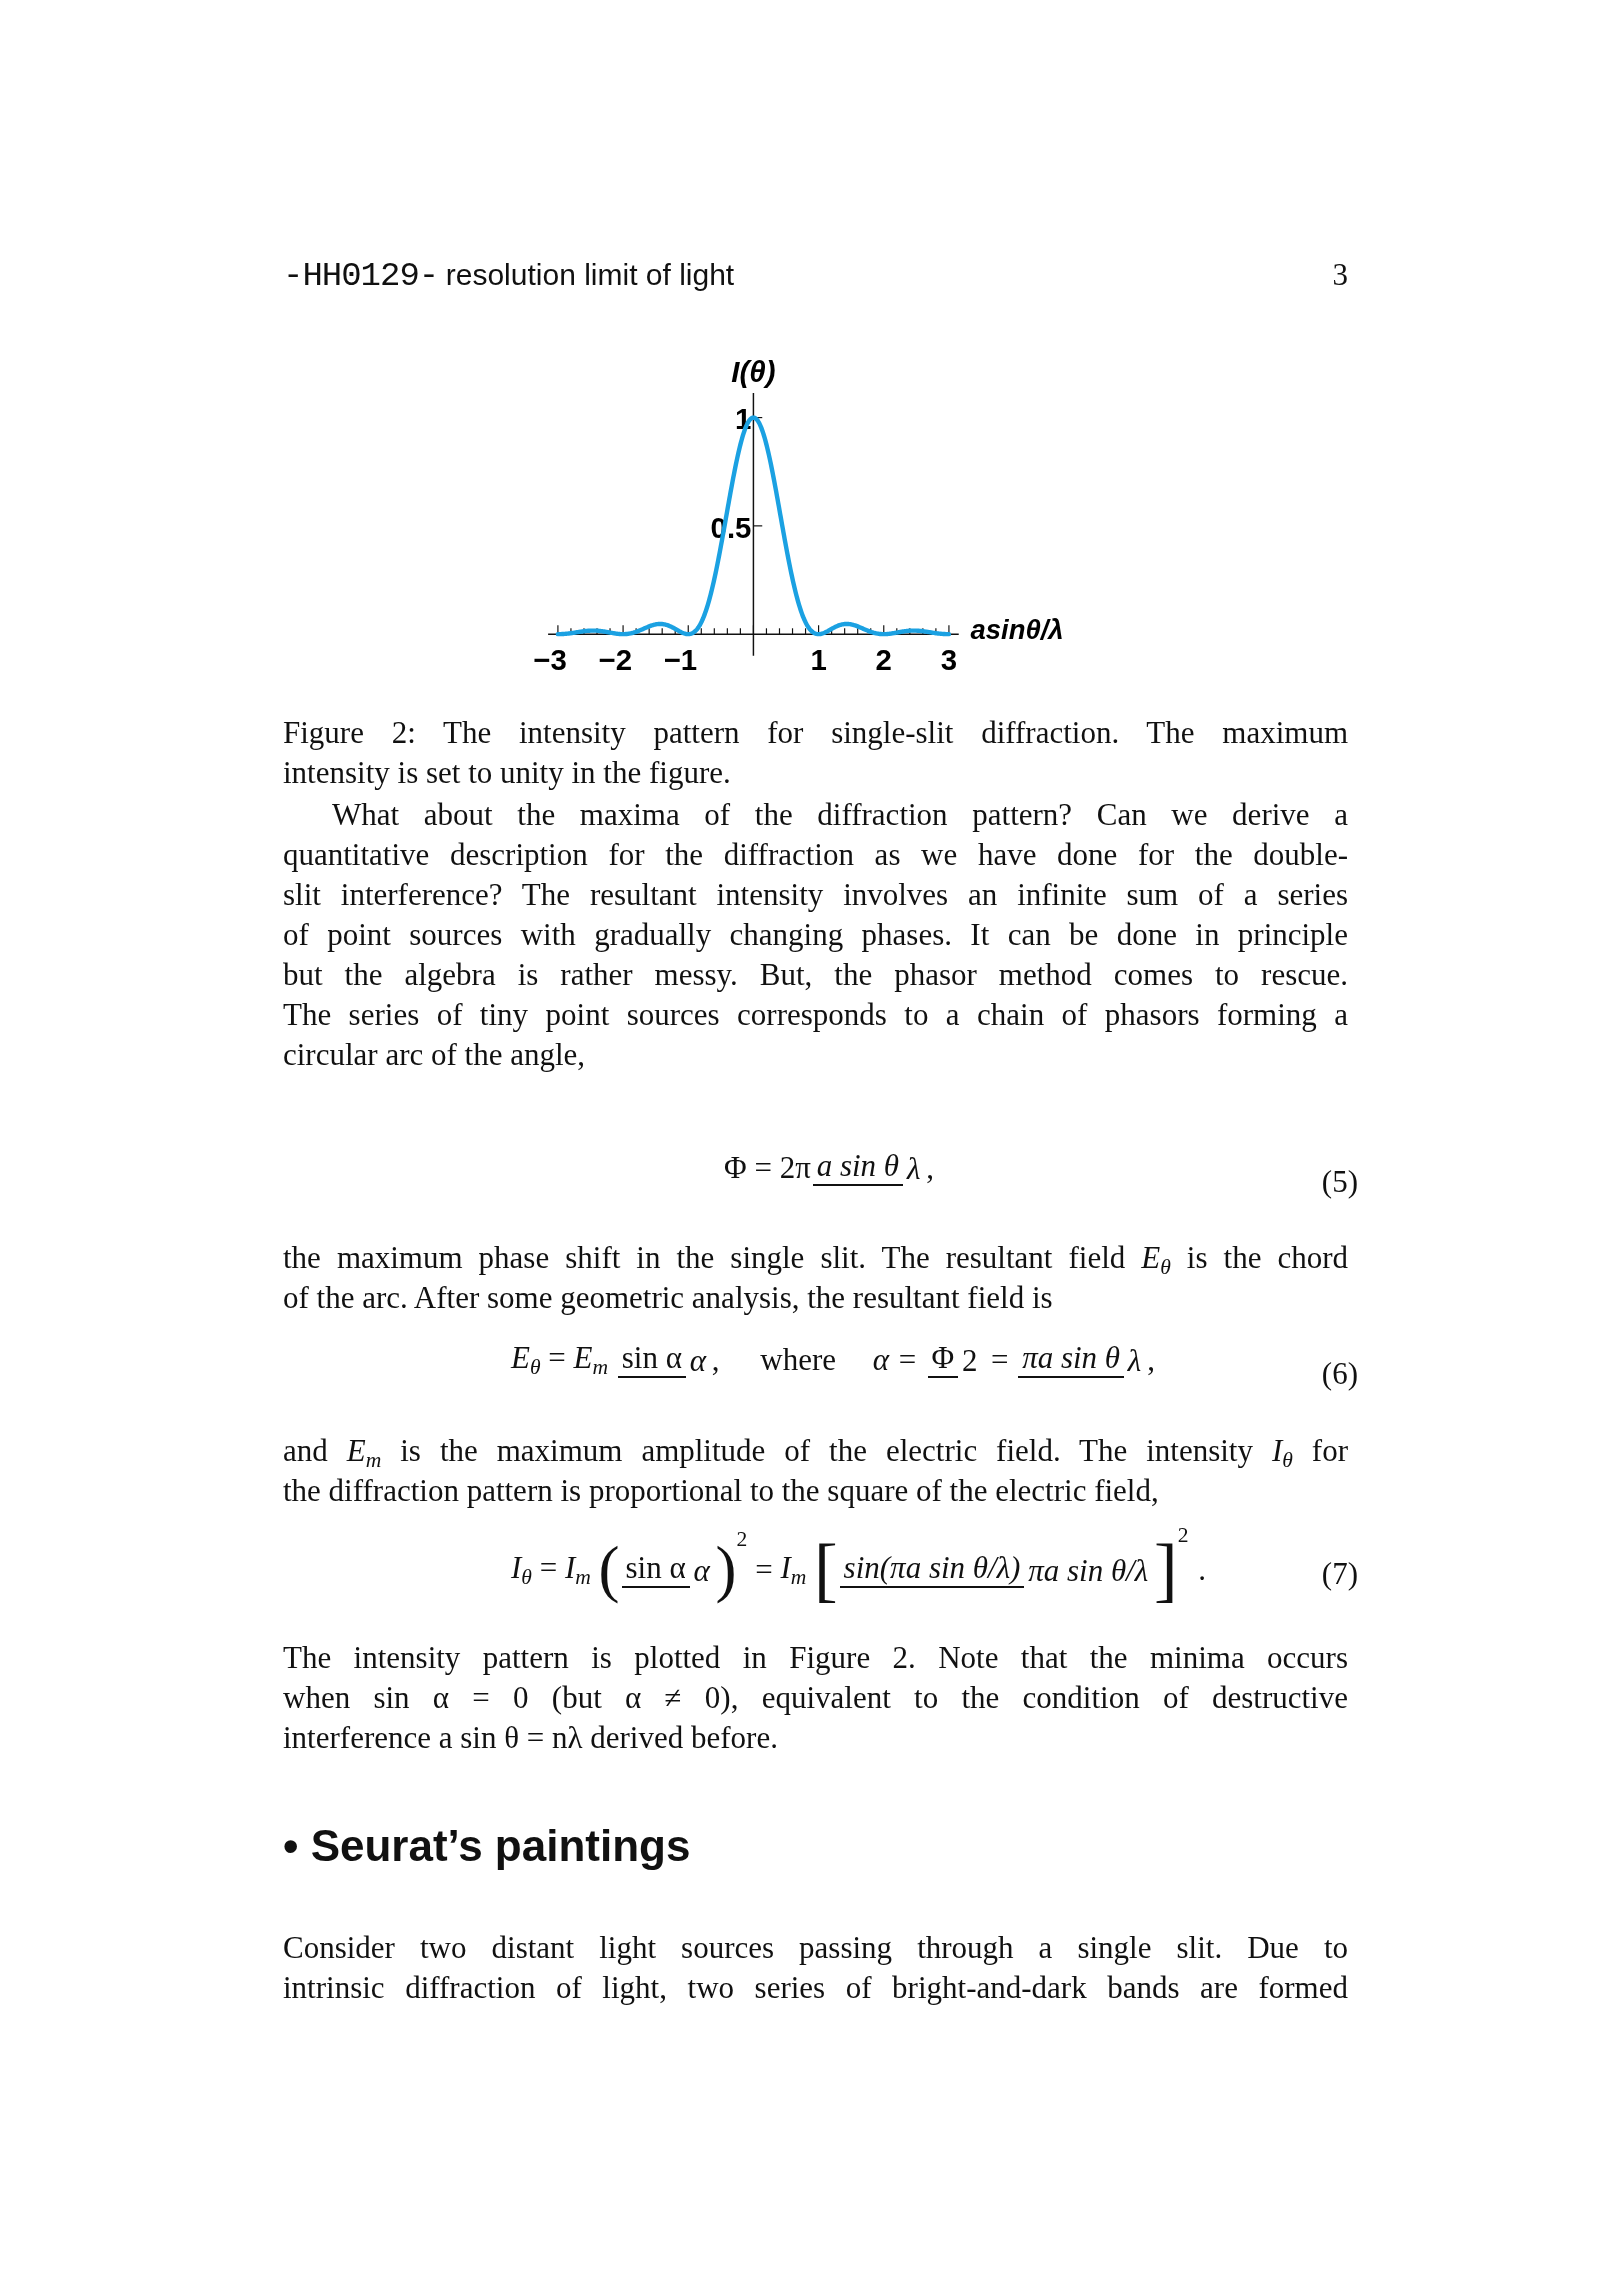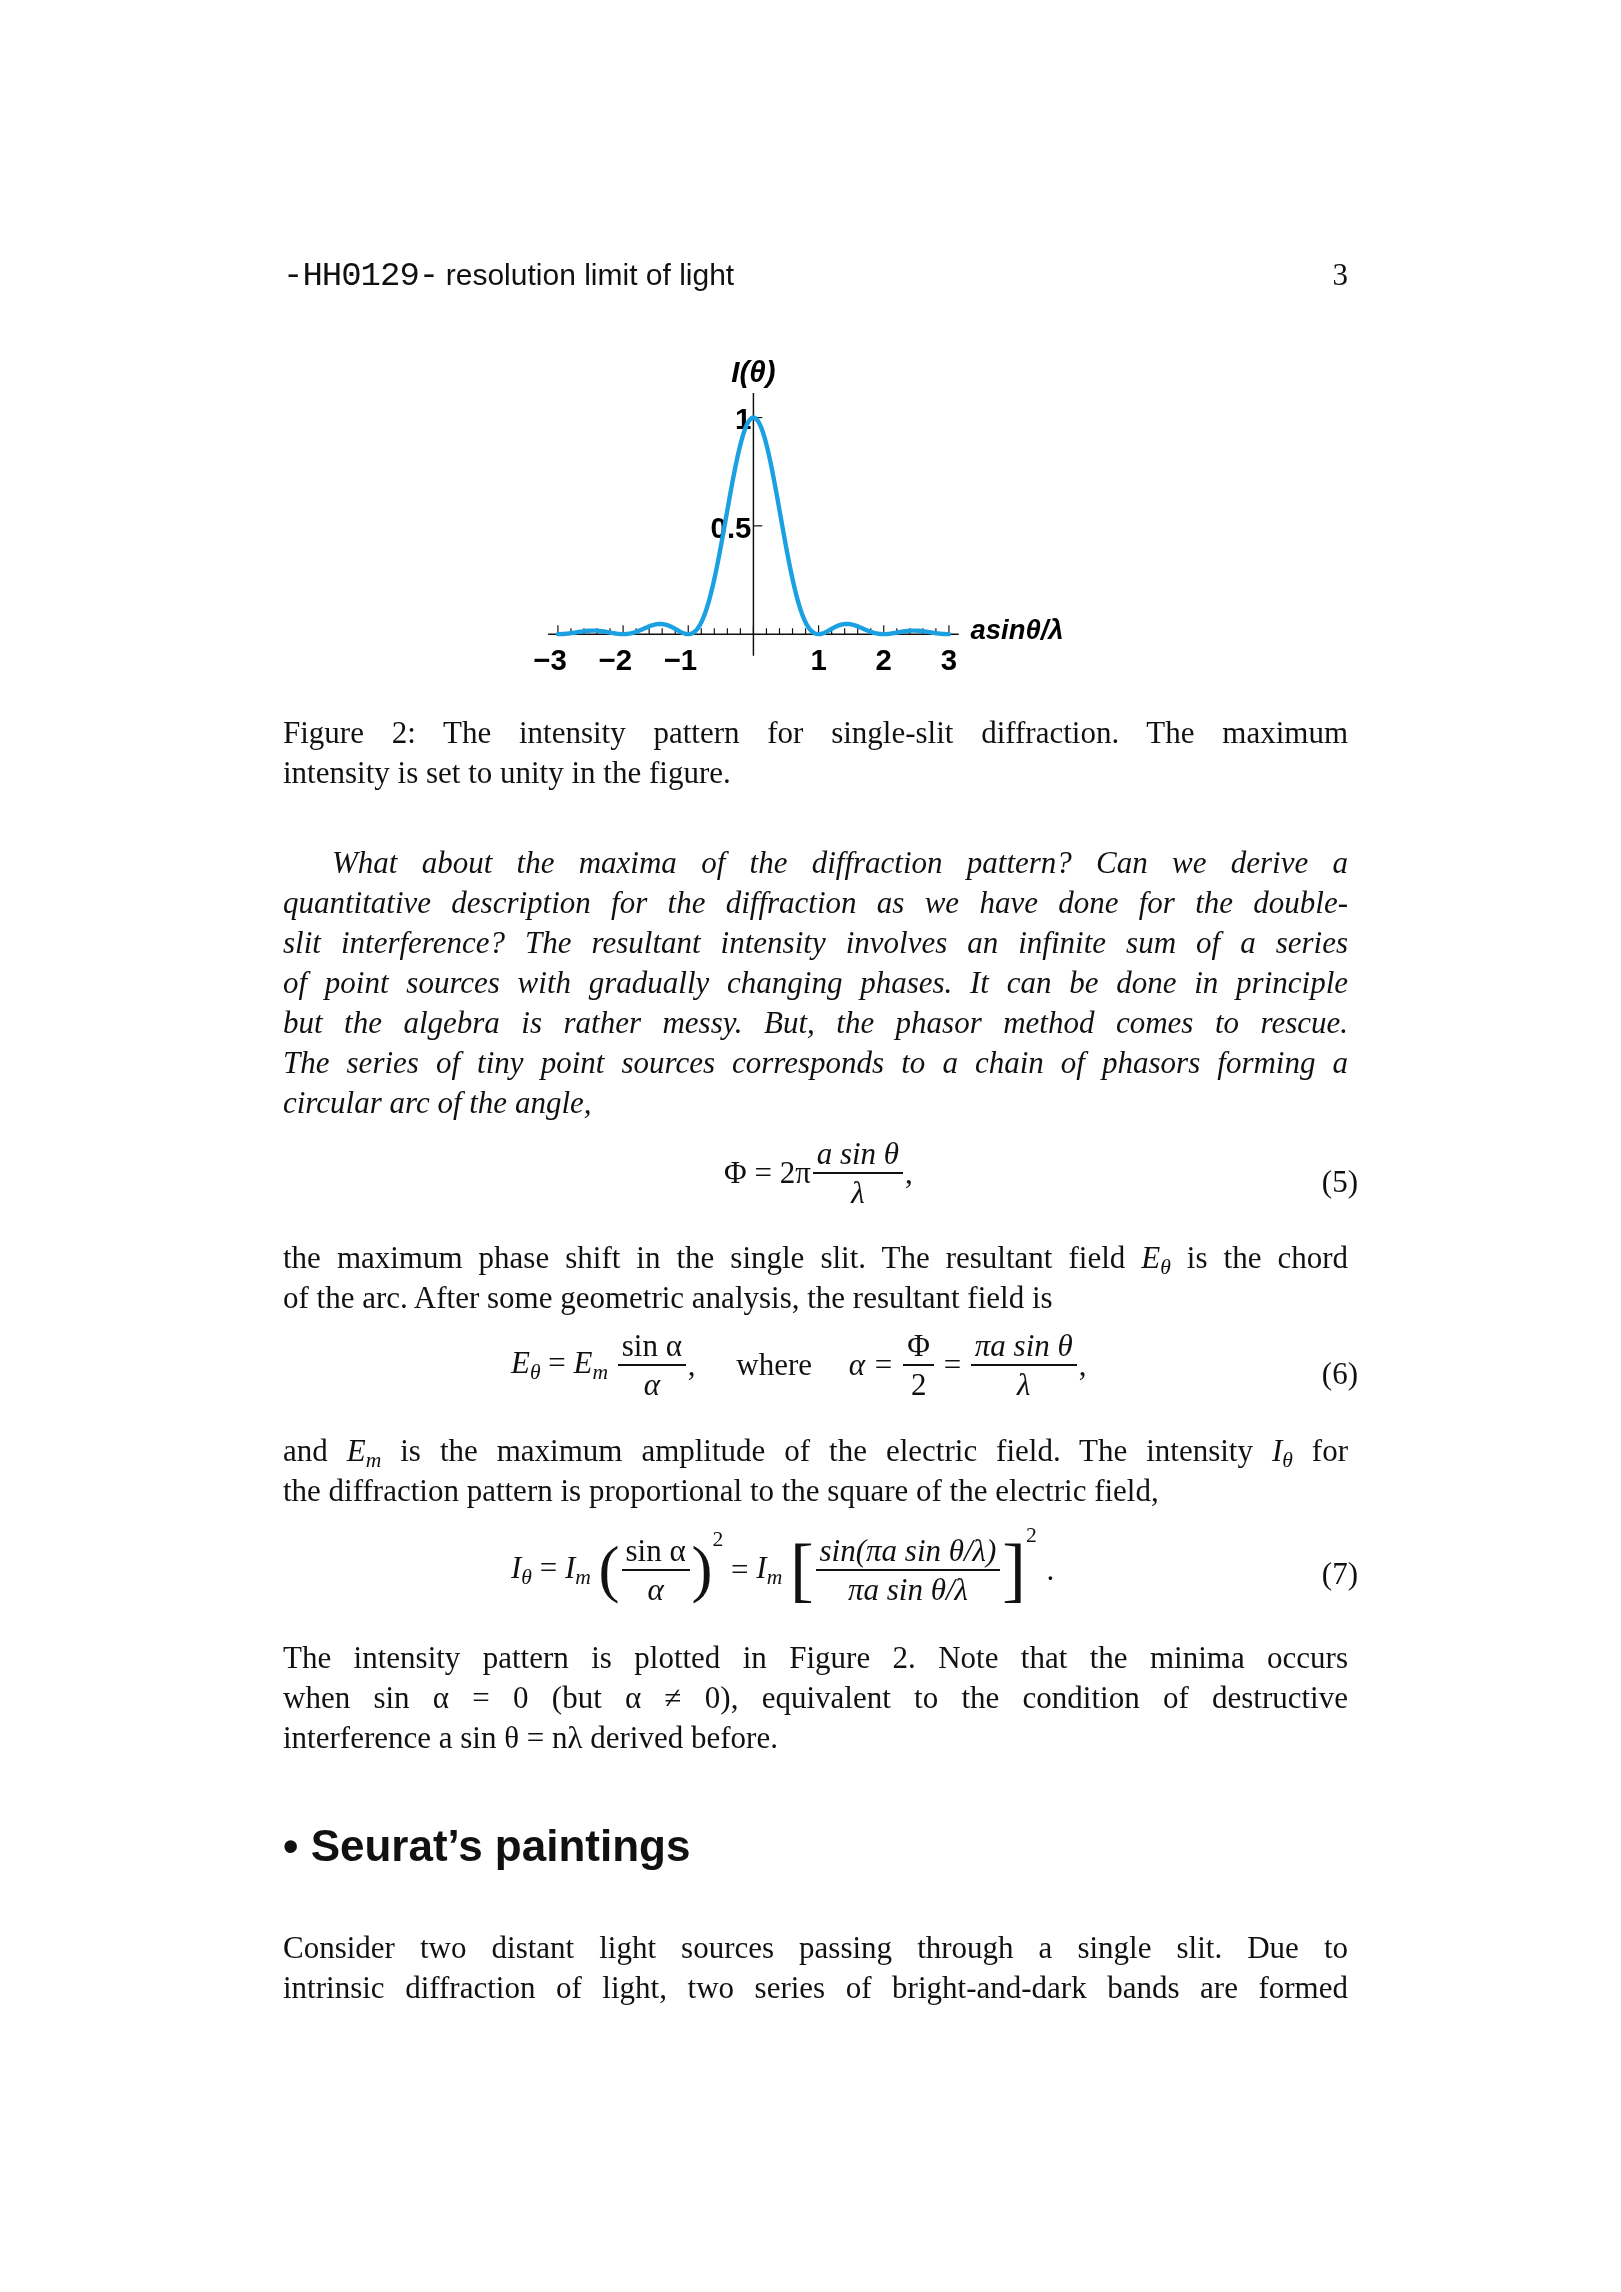--- a/index.html
+++ b/index.html
@@ -17,21 +17,21 @@
   #figure { left: 529px; top: 348px; width: 588px; height: 343px; }
   #figure svg text { font-family: "Liberation Sans", "DejaVu Sans", sans-serif; font-weight: bold; }
 
   .para { left: 283px; width: 1065px; font-size: 31px; line-height: 40px; text-align: justify; }
   .para .line { display: block; height: 40px; white-space: nowrap; text-align: justify; text-align-last: justify; }
   .para .line.last { text-align-last: left; }
   .indent { padding-left: 49px; }
 
   .eq { left: 293px; width: 1065px; font-size: 31px; }
   .eqnum { position: absolute; right: 0; }
-  .frac { display: inline-flex; flex-direction: column; align-items: center; vertical-align: middle; margin: 0 2px; }
+  .frac { display: inline-flex; flex-direction: row; align-items: center; vertical-align: middle; margin: 12px 2px; }
   .frac .num { padding: 0 3.9px 2px 3.9px; border-bottom: 2px solid #111; line-height: 33px; }
   .frac .den { padding: 2px 3.9px 0 3.9px; line-height: 33px; }
   i { font-style: italic; }
   sub { font-size: 21.6px; vertical-align: -5.9px; }
   sup { font-size: 21.6px; }
   .bigp { font-size: 63px; font-weight: 200; vertical-align: middle; line-height: 63px; }
   .bigb { font-size: 71px; font-weight: 200; vertical-align: middle; line-height: 71px; }
 
   #section-heading { left: 283px; top: 1821px; font-family: "Liberation Sans", "DejaVu Sans", sans-serif;
                      font-weight: bold; font-size: 44px; white-space: nowrap; }
@@ -102,21 +102,21 @@
     <text id="ylabel" font-size="30" font-style="italic" x="229" y="35" text-anchor="middle">I(θ)</text>
     <text id="xlabel" font-size="28" font-style="italic" x="450.5" y="297">asinθ/λ</text>
   </svg>
 </div>
 
 <div class="abs para" style="top:713px;">
   <span class="line">Figure 2: The intensity pattern for single-slit diffraction. The maximum</span>
   <span class="line last">intensity is set to unity in the figure.</span>
 </div>
 
-<div class="abs para" style="top:843px;font-style:italic;">
+<div class="abs para" style="top:795px;">
   <span class="line indent">What about the maxima of the diffraction pattern? Can we derive a</span>
   <span class="line">quantitative description for the diffraction as we have done for the double-</span>
   <span class="line">slit interference? The resultant intensity involves an infinite sum of a series</span>
   <span class="line">of point sources with gradually changing phases. It can be done in principle</span>
   <span class="line">but the algebra is rather messy. But, the phasor method comes to rescue.</span>
   <span class="line">The series of tiny point sources corresponds to a chain of phasors forming a</span>
   <span class="line last">circular arc of the angle,</span>
 </div>
 
 <div class="abs eq" style="top:1137px; height:88px;">

